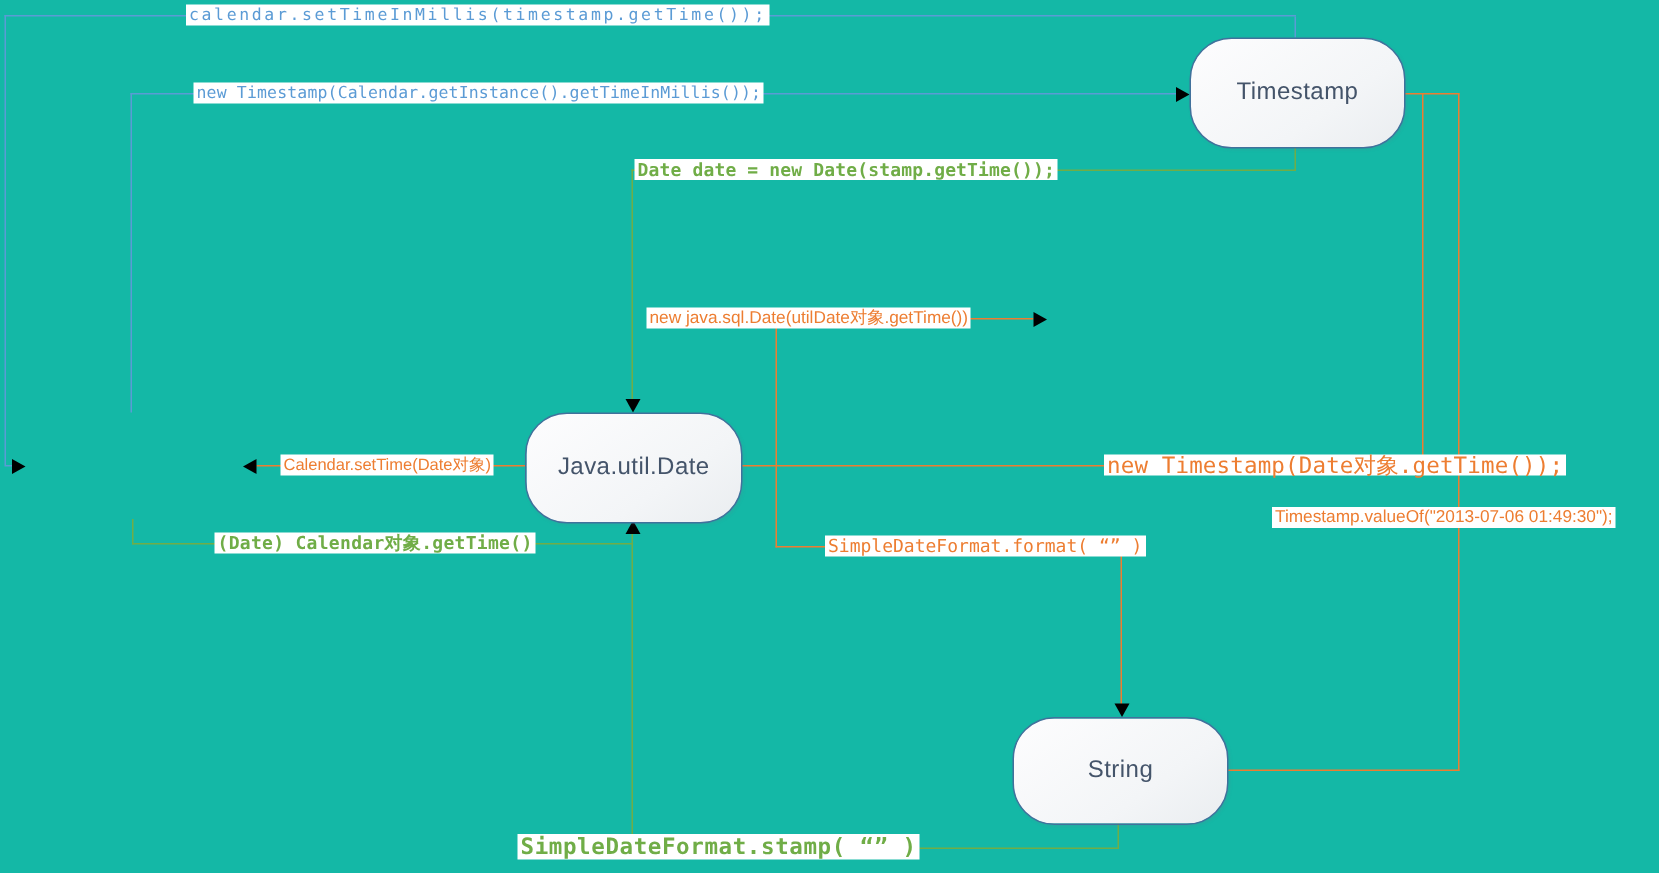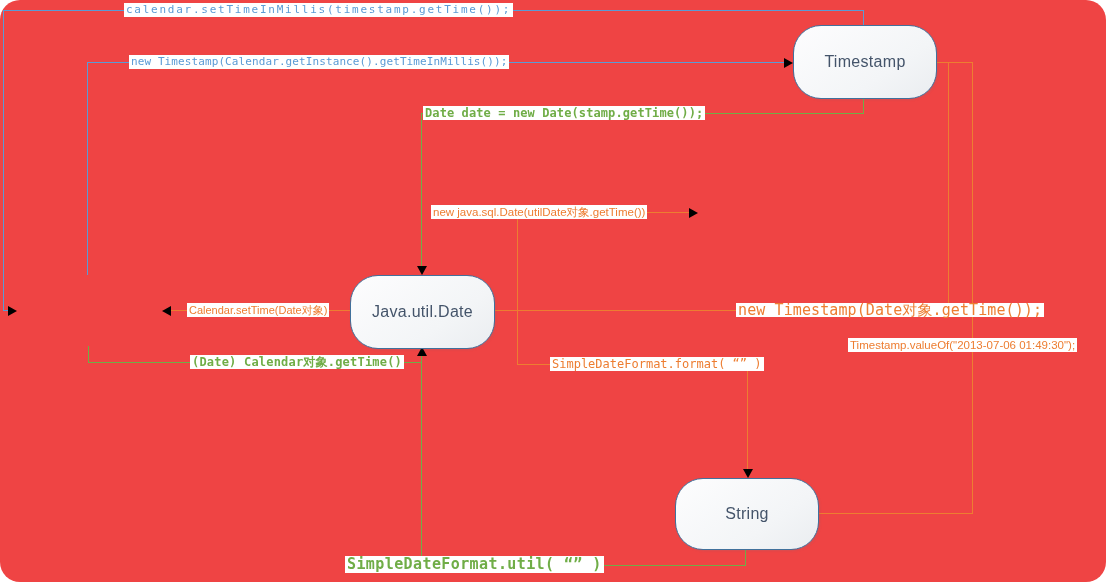--- a/index.html
+++ b/index.html
@@ -1,19 +1,18 @@
 <!DOCTYPE html>
 <html><head>
 <meta charset="utf-8">
 <style>
   html,body{margin:0;padding:0;background:#fff;}
   #canvas{
-    position:relative;width:1106px;height:582px;background:#ef4444;overflow:hidden;
+    position:relative;width:1106px;height:582px;background:#14b8a6;overflow:hidden;
     font-family:"Liberation Sans",sans-serif;
-    border-radius:20px;
   }
   
   .ln{position:absolute;}
   .h{height:1.4px;}
   .v{width:1.4px;}
   .c-b{background:#5B9BD5;}
   .c-g{background:#70AD47;}
   .c-o{background:#ED7D31;}
   
   .arr{position:absolute;width:0;height:0;}
@@ -102,23 +101,23 @@
   <div class="lbl sans t-o" style="left:431px;top:205px;font-size:11.5px;">new java.sql.Date(utilDate对象.getTime())</div>
 
   <div class="lbl sans t-o" style="left:187px;top:303px;font-size:11px;">Calendar.setTime(Date对象)</div>
 
   <div class="lbl mono t-o" style="left:736px;top:303px;font-size:15px;letter-spacing:0.1px;">new Timestamp(Date对象.getTime());</div>
 
   <div class="lbl sans t-o" style="left:848px;top:338px;font-size:11.5px;">Timestamp.valueOf("2013-07-06 01:49:30");</div>
 
   <div class="lbl mono t-o" style="left:550px;top:357px;font-size:12px;">SimpleDateFormat.format( “” )</div>
 
-  <div class="lbl mono t-g" style="left:143px;top:355px;font-size:12px;letter-spacing:0.2px;margin-left:47px;">(Date) Calendar对象.getTime()</div>
+  <div class="lbl mono t-g" style="left:143px;top:355px;font-size:12px;letter-spacing:0.2px;">(Date) Calendar对象.getTime()</div>
 
-  <div class="lbl mono t-g" style="left:345px;top:556px;font-size:15px;line-height:17px;height:17px;letter-spacing:0.4px;">SimpleDateFormat.util( “” )</div>
+  <div class="lbl mono t-g" style="left:345px;top:556px;font-size:15px;line-height:17px;height:17px;letter-spacing:0.4px;">SimpleDateFormat.stamp( “” )</div>
 
 
   <div class="node" style="left:793px;top:25px;width:142px;height:72px;">
     <span>Timestamp</span>
   </div>
 
   <div class="node" style="left:350px;top:275px;width:143px;height:72px;">
     <span>Java.util.Date</span>
   </div>
 

